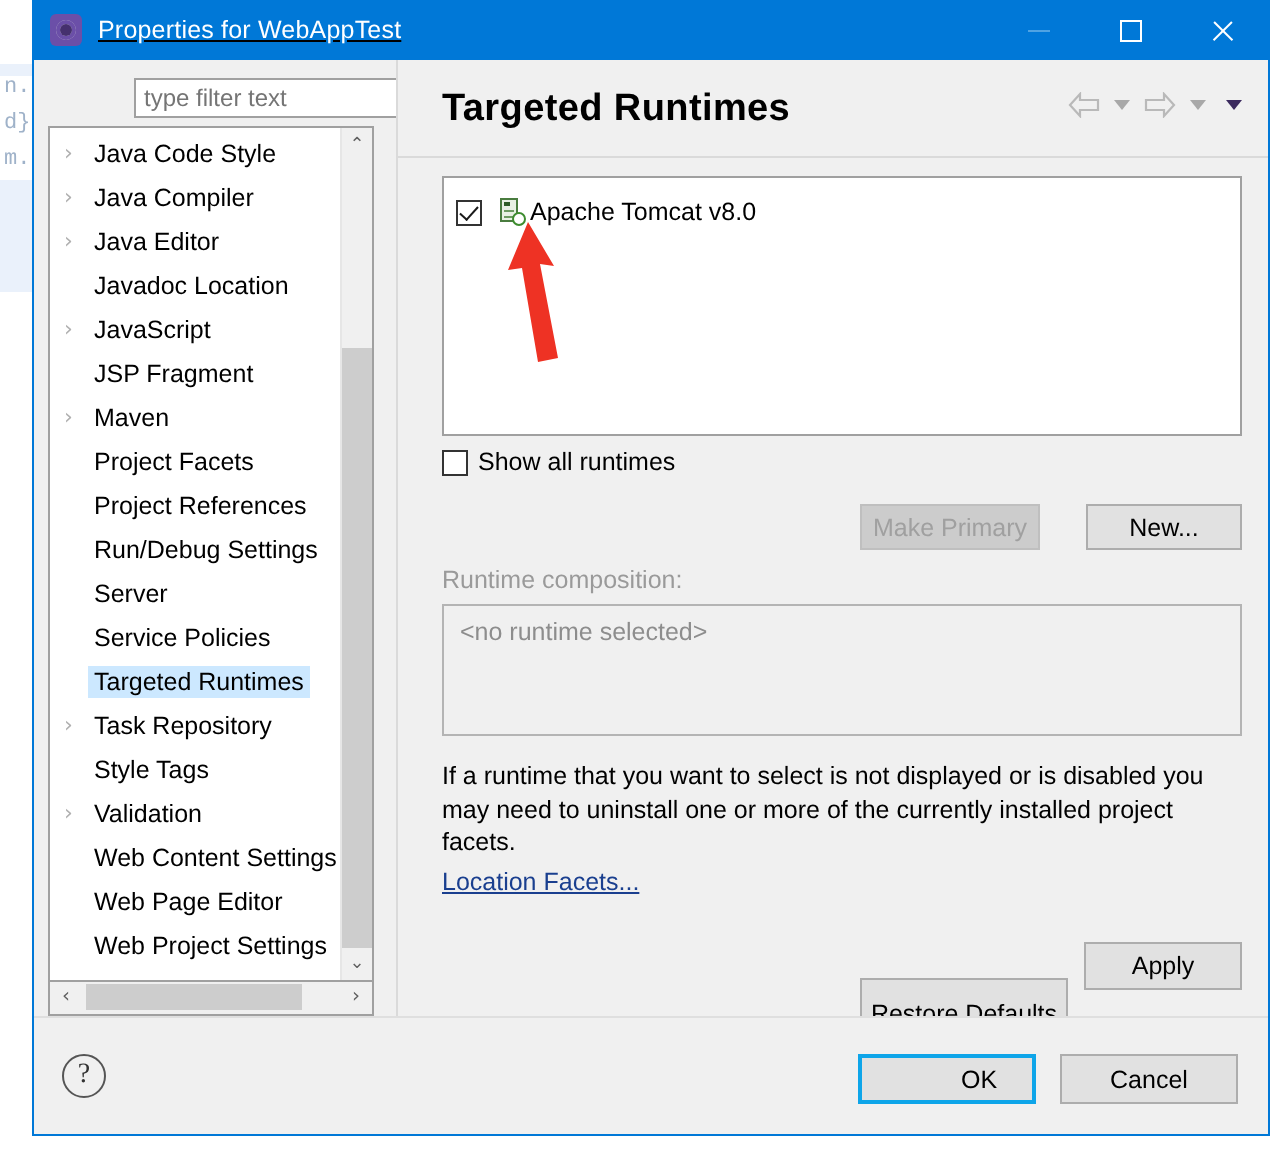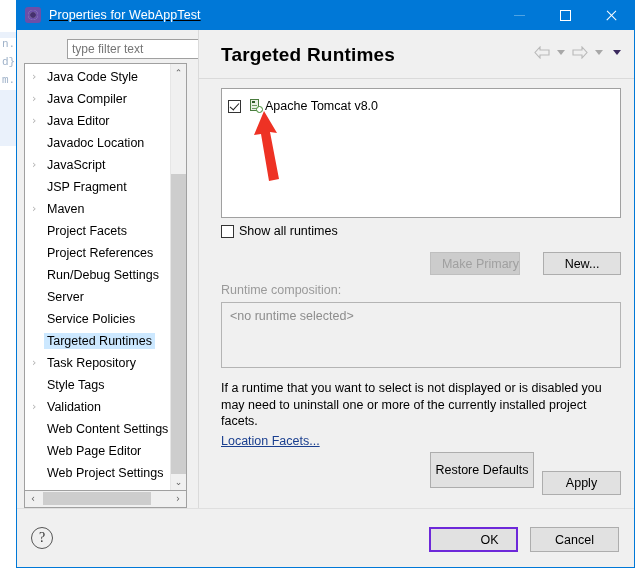--- a/index.html
+++ b/index.html
@@ -400,21 +400,20 @@
     box-sizing: border-box;
     color: #000000;
     text-align: center;
     cursor: default;
     padding: 0;
   }
   .btn.disabled {
     color: #a0a0a0;
     background: #cccccc;
     border-color: #bfbfbf;
-    text-align: right;
   }
 
   .btn-make-primary {
     position: absolute;
     left: 231px; top: 222px;
     width: 90px; height: 23px;
   }
   .btn-new {
     position: absolute;
     left: 344px; top: 222px;
@@ -453,21 +452,21 @@
     position: absolute;
     left: 22px; top: 404px;
     font-size: 12.5px;
     color: #1a3f8f;
     text-decoration: underline;
     cursor: pointer;
   }
 
   .btn-restore {
     position: absolute;
-    left: 231px; top: 422px;
+    left: 231px; top: 459px;
     width: 104px; height: 36px;
   }
   .btn-apply {
     position: absolute;
     left: 343px; top: 441px;
     width: 79px; height: 24px;
   }
 
   
   .footer {
@@ -490,21 +489,21 @@
     display: flex;
     align-items: center;
     justify-content: center;
     font-family: "Liberation Serif", serif;
     cursor: pointer;
   }
   .btn-ok {
     position: absolute;
     left: 412px; top: 18px;
     width: 89px; height: 25px;
-    border: 2px solid #6d28d9;
+    border: 2px solid #0ea5e9;
     background: #e1e1e1;
     padding-left: 32px;
   }
   .btn-cancel {
     position: absolute;
     left: 513px; top: 18px;
     width: 89px; height: 25px;
   }
 </style>
 </head>

